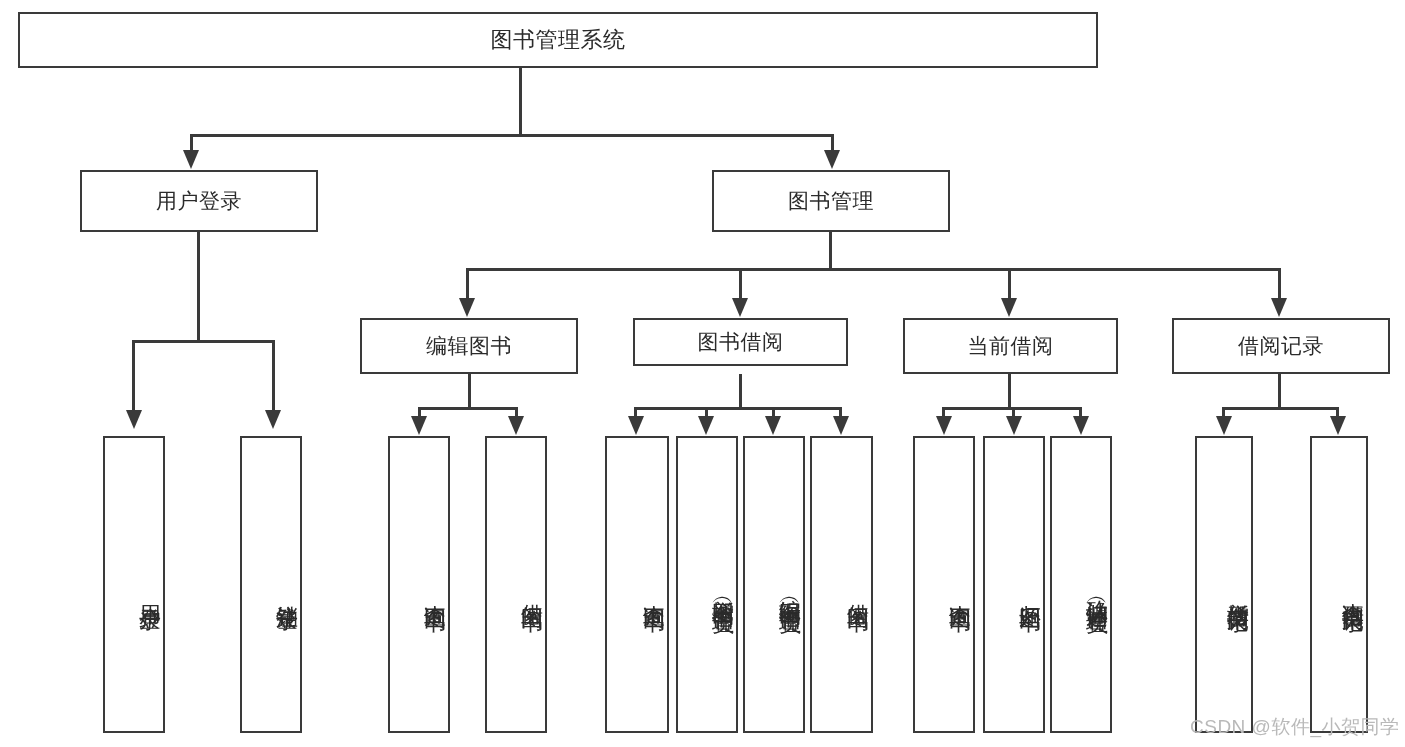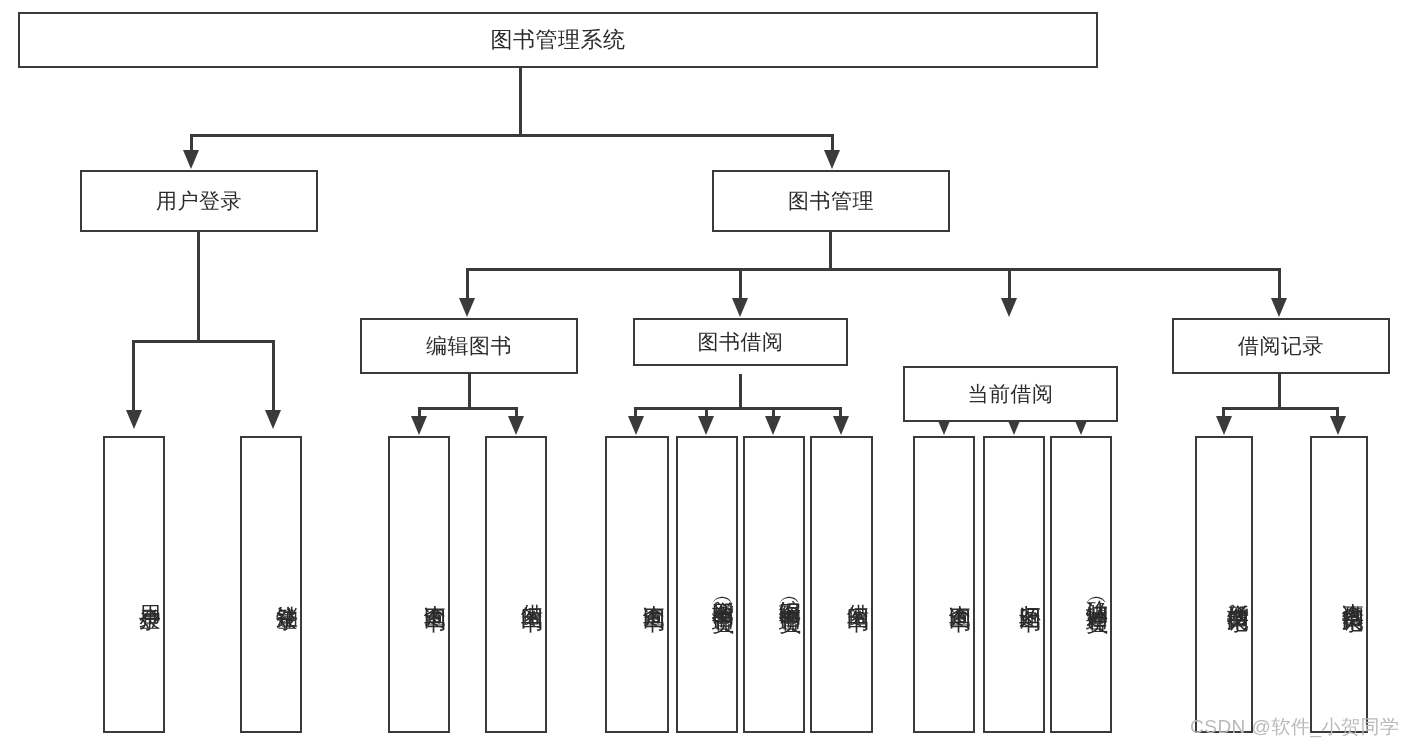--- a/index.html
+++ b/index.html
@@ -137,21 +137,21 @@
   <div class="arrow" style="left:1216px; top:416px;"></div>
   <div class="arrow" style="left:1330px; top:416px;"></div>
 
   <div class="node h root" style="left:18px; top:12px; width:1080px; height:56px;">图书管理系统</div>
 
   <div class="node h" style="left:80px; top:170px; width:238px; height:62px;">用户登录</div>
   <div class="node h" style="left:712px; top:170px; width:238px; height:62px;">图书管理</div>
 
   <div class="node h" style="left:360px; top:318px; width:218px; height:56px;">编辑图书</div>
   <div class="node h" style="left:633px; top:318px; width:215px; height:48px;">图书借阅</div>
-  <div class="node h" style="left:903px; top:318px; width:215px; height:56px;margin-top:48px;">当前借阅</div>
+  <div class="node h" style="left:903px; top:318px; width:215px; height:56px;">当前借阅</div>
   <div class="node h" style="left:1172px; top:318px; width:218px; height:56px;">借阅记录</div>
 
   <div class="node v" style="left:103px; top:436px; width:62px; height:297px;">用户登录</div>
   <div class="node v" style="left:240px; top:436px; width:62px; height:297px;">注销登录</div>
 
   <div class="node v" style="left:388px; top:436px; width:62px; height:297px;">查询图书</div>
   <div class="node v" style="left:485px; top:436px; width:62px; height:297px;">借阅图书</div>
 
   <div class="node v" style="left:605px; top:436px; width:64px; height:297px;">查询图书</div>
   <div class="node v" style="left:676px; top:436px; width:62px; height:297px;">新增图书（管理员）</div>

